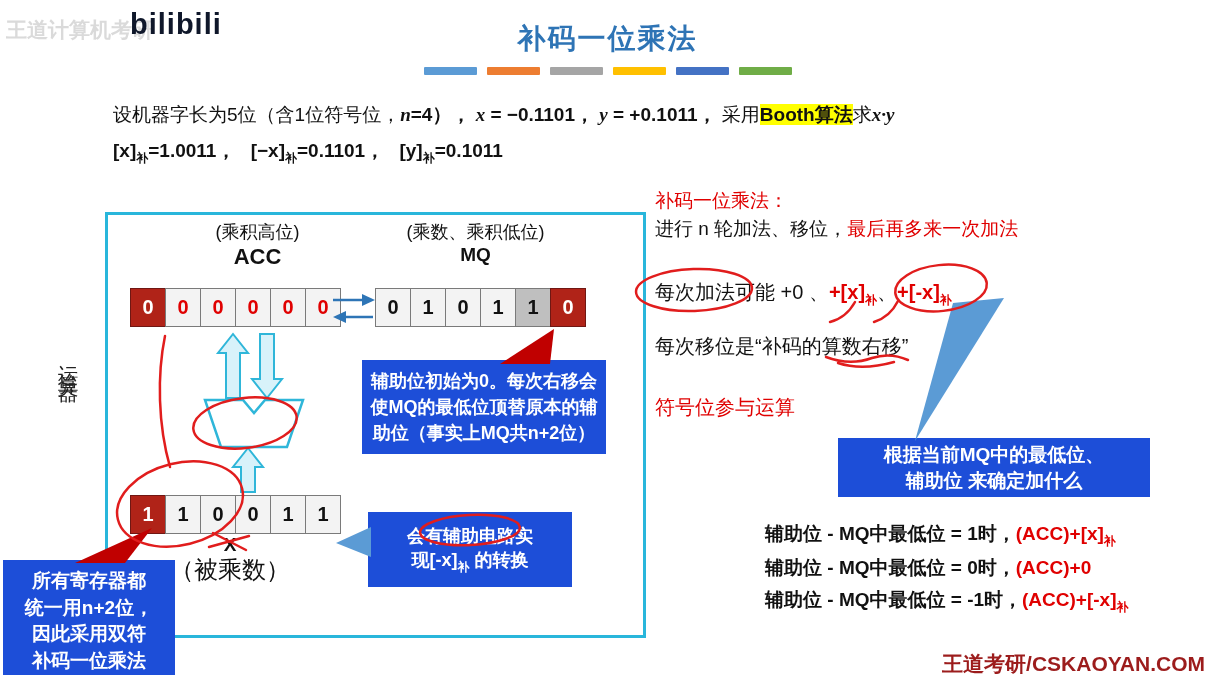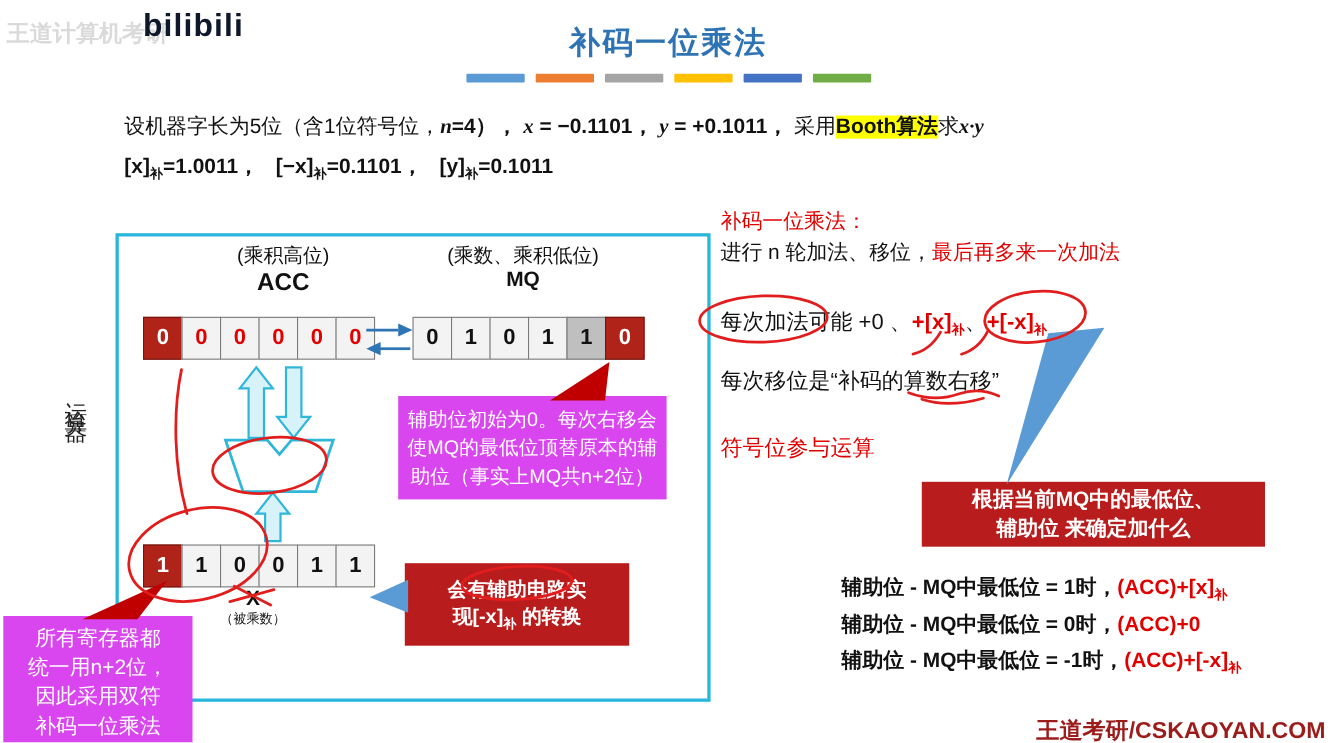--- a/index.html
+++ b/index.html
@@ -11,22 +11,22 @@
   .var{font-style:italic;font-weight:bold;font-family:"Liberation Serif",serif;}
   .hl{background:#FFFF00;font-weight:bold;}
   sub{font-size:12px;}
   .reg-row{position:absolute;display:flex;z-index:2;}
   .cell{width:34px;height:37px;border:1px solid #7A7A7A;margin-left:-1px;background:#F3F3F3;
         display:flex;align-items:center;justify-content:center;font-size:20px;font-weight:bold;color:#111;}
   .cell:first-child{margin-left:0;}
   .cell.dark{background:#B02318;color:#fff;border-color:#701713;}
   .cell.mid{background:#BFBFBF;}
   .cell.redtxt{color:#E00000;}
-  .callout-red{background:#d946ef;color:#fff;font-weight:normal;text-align:center;z-index:6;}
-  .callout-blue{background:#b91c1c;color:#fff;font-weight:bold;text-align:center;z-index:6;}
+  .callout-red{background:#1d4ed8;color:#fff;font-weight:bold;text-align:center;z-index:6;}
+  .callout-blue{background:#1d4ed8;color:#fff;font-weight:bold;text-align:center;z-index:6;}
   .bars{position:absolute;left:0;right:0;top:67px;display:flex;justify-content:center;gap:10px;}
   .bar{width:53px;height:8px;border-radius:1px;}
   .rule-row{font-size:19px;font-weight:600;margin-bottom:5px;white-space:nowrap;}
 </style>
 </head>
 <body>
 
 <div class="page">
 
   <div class="abs" style="left:6px;top:16px;font-size:21px;font-weight:bold;color:#DADADA;">王道计算机考研</div>
@@ -86,21 +86,21 @@
 
   <div class="reg-row" style="left:130px;top:495px;">
     <div class="cell dark">1</div>
     <div class="cell">1</div>
     <div class="cell">0</div>
     <div class="cell">0</div>
     <div class="cell">1</div>
     <div class="cell">1</div>
   </div>
   <div class="abs" style="left:130px;top:534px;width:200px;text-align:center;font-size:19px;font-weight:bold;">X</div>
-  <div class="abs" style="left:130px;top:554px;width:200px;text-align:center;font-size:12px;">（被乘数）</div>
+  <div class="abs" style="left:130px;top:554px;width:200px;text-align:center;font-size:24px;">（被乘数）</div>
 
   <div class="abs callout-red" style="left:362px;top:360px;width:234px;padding:8px 5px;font-size:18px;line-height:1.45;">辅助位初始为0。每次右移会使MQ的最低位顶替原本的辅助位（事实上MQ共n+2位）</div>
 
   <div class="abs callout-blue" style="left:368px;top:512px;width:204px;padding:12px 0;font-size:18px;line-height:1.35;">
     <div>会有辅助电路实</div>
     <div><span>现[-x]</span><sub>补</sub><span> 的转换</span></div>
   </div>
 
   <div class="abs callout-red" style="left:3px;top:560px;width:172px;padding:8px 0 12px;font-size:19px;line-height:1.4;z-index:7;">
     <div>所有寄存器都</div>

